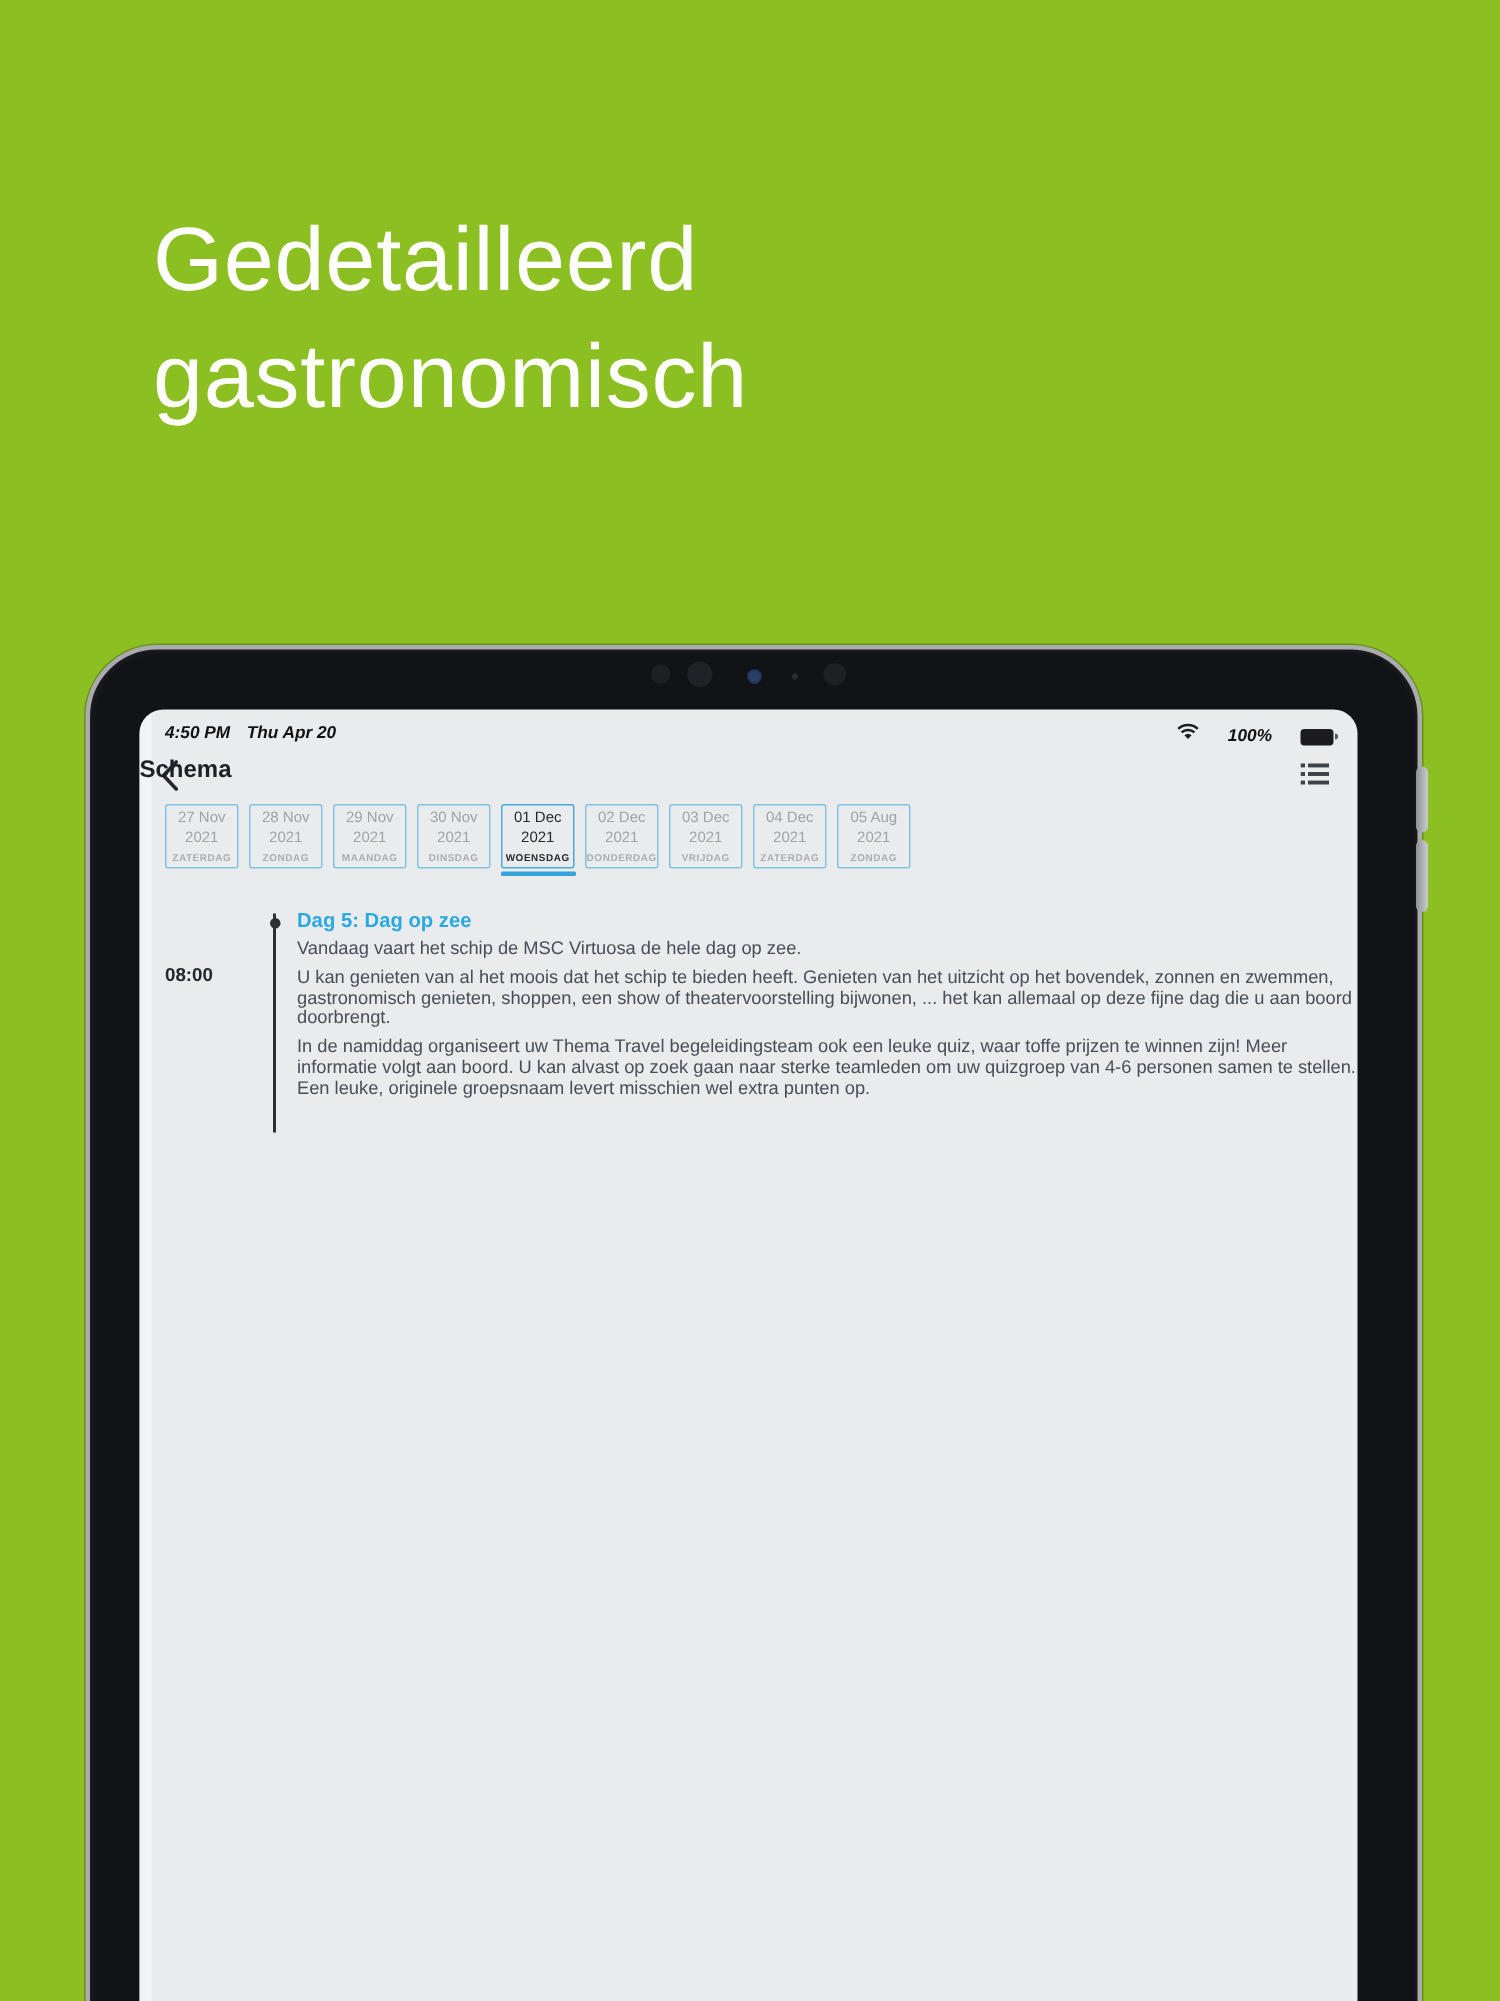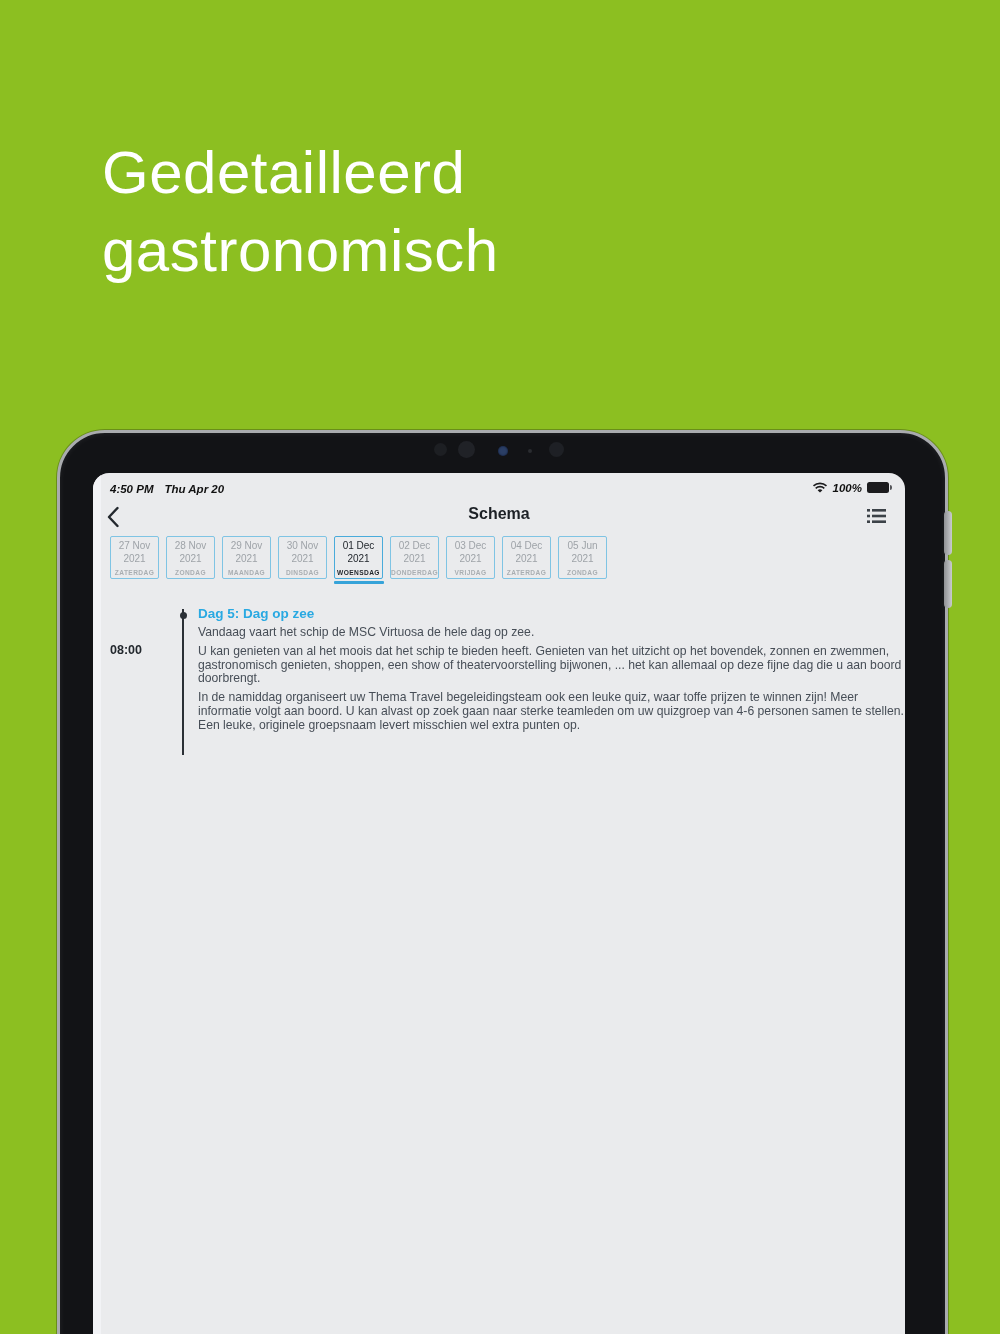--- a/index.html
+++ b/index.html
@@ -34,35 +34,35 @@
   }
   .edge-strip { position:absolute; left:0; top:0; bottom:0; width:8px; background:#F2F3F6; }
 
   
   .status-bar {
     position:absolute; top:0; left:0; right:0; height:24px;
     display:flex; align-items:center; padding:8px 16px 0 17px;
     font-size:11.5px; font-weight:700; color:#111;font-style:italic;
   }
   .sb-time { margin-right:11px; }
-  .sb-right { margin-left:auto; display:flex; align-items:flex-start; gap:5px; }
+  .sb-right { margin-left:auto; display:flex; align-items:flex-end; gap:19px; }
   .battery-shape {
     width:22px; height:11px; border-radius:2.5px; background:#1c1c1e;
     position:relative;
   }
   .battery-shape::after {
     content:""; position:absolute; right:-3px; top:3.2px; width:2px; height:4.5px;
     background:#55565a; border-radius:0 2px 2px 0;
   }
 
   
   .nav-header { position:absolute; top:24px; left:0; right:0; height:38px; }
   .back-btn { position:absolute; left:13px; top:9px; width:16px; height:22px; cursor:pointer; }
   .nav-title {
-    position:absolute; left:0; right:0; top:8px; text-align:center;
+    position:absolute; left:0; right:0; top:8px; 
     font-size:16px; font-weight:700; color:#1d2126;
   }
   .list-btn { position:absolute; right:19px; top:11px; width:19px; height:16px; cursor:pointer; }
 
   
   .date-tabs {
     position:absolute; left:17px; top:63px; display:flex; gap:7px;
   }
   .tab {
     width:49px; height:43px; border:1.5px solid #7FC4E4; border-radius:2px;
@@ -184,21 +184,21 @@
           <span class="tab-date">03 Dec</span>
           <span class="tab-year">2021</span>
           <span class="tab-day">VRIJDAG</span>
         </div>
         <div class="tab">
           <span class="tab-date">04 Dec</span>
           <span class="tab-year">2021</span>
           <span class="tab-day">ZATERDAG</span>
         </div>
         <div class="tab">
-          <span class="tab-date">05 Jun</span>
+          <span class="tab-date">05 Aug</span>
           <span class="tab-year">2021</span>
           <span class="tab-day">ZONDAG</span>
         </div>
       </div>
 
     <div class="event-row">
       <span class="event-time">08:00</span>
       <span class="timeline"></span>
       <span class="timeline-dot"></span>
       <div class="event-body">

